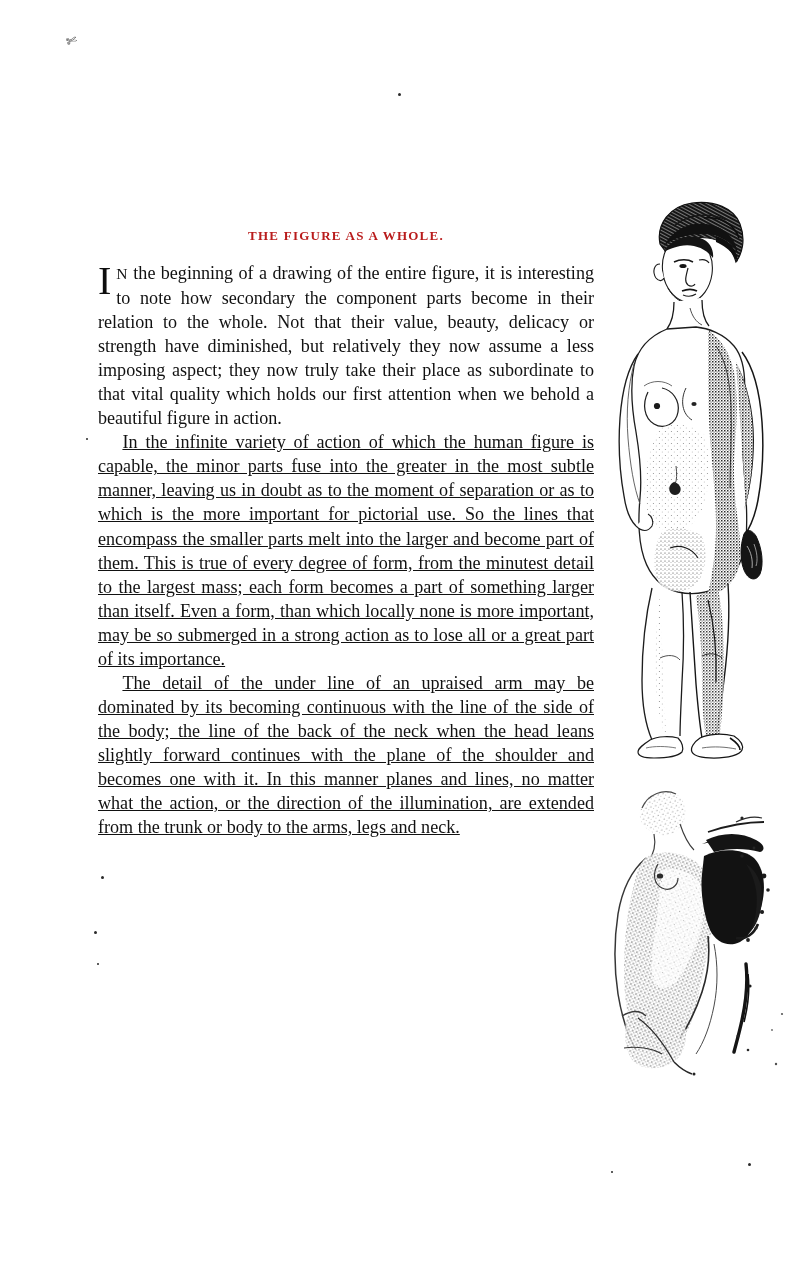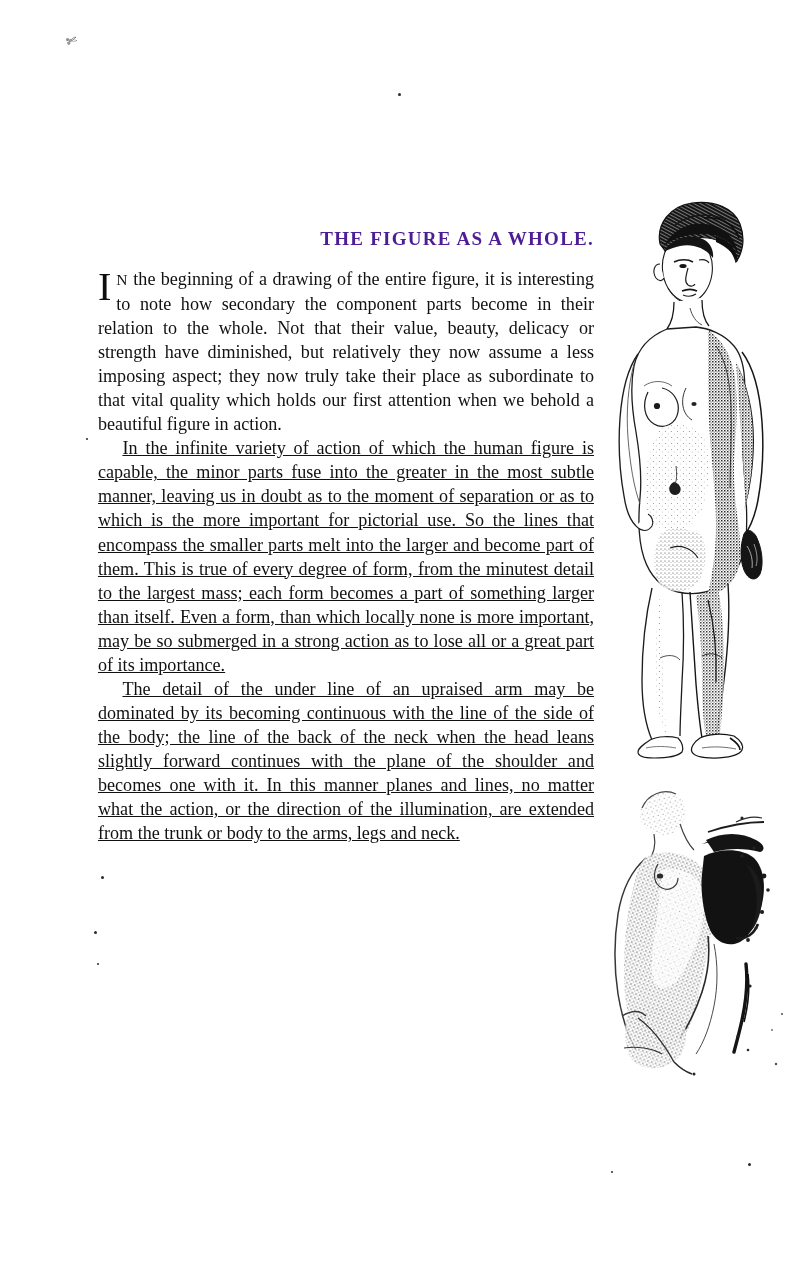--- a/index.html
+++ b/index.html
@@ -42,26 +42,26 @@
   .chapter-title {
     text-align: center;
     font-size: 19.5px;
     letter-spacing: 1.1px;
     font-weight: normal;
     margin: 0 0 26px 0;
     color: #0d0d0d;
   }
 
   .section-title {
-    text-align: right;
-    font-size: 19px;
+    text-align: center;
+    font-size: 13px;
     letter-spacing: 1.25px;
     font-weight: bold;
     margin: 0 0 17px 0;
-    color: #4c1d95;
+    color: #b91c1c;
   }
 
   .body-par {
     font-size: 18.1px;
     line-height: 24.05px;
     text-align: justify;
     text-justify: inter-word;
     margin: 0;
     color: #111111;
     hyphens: none;

